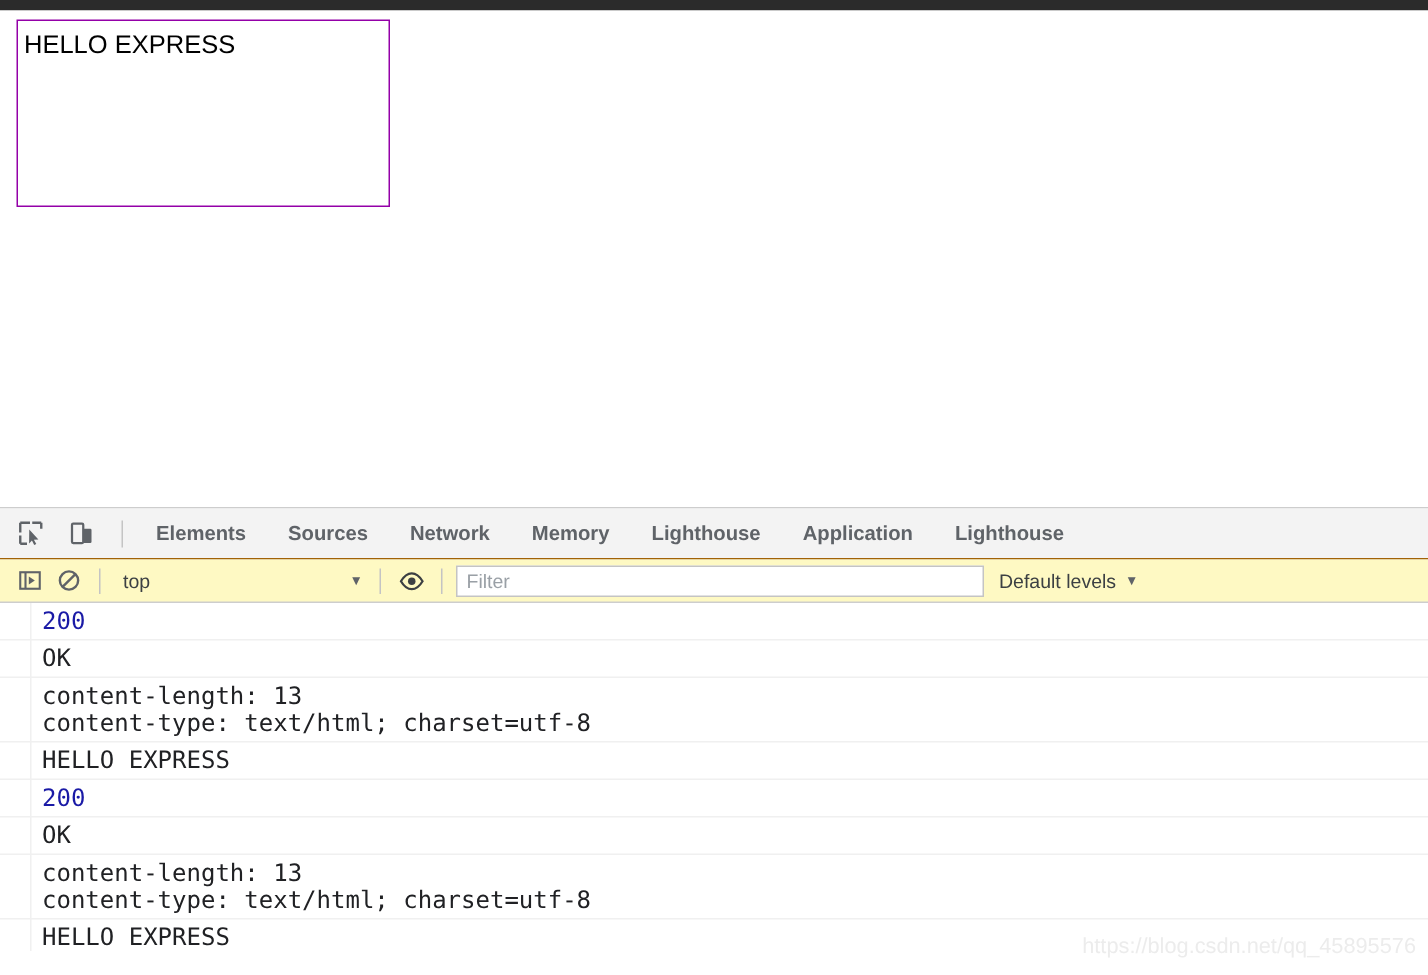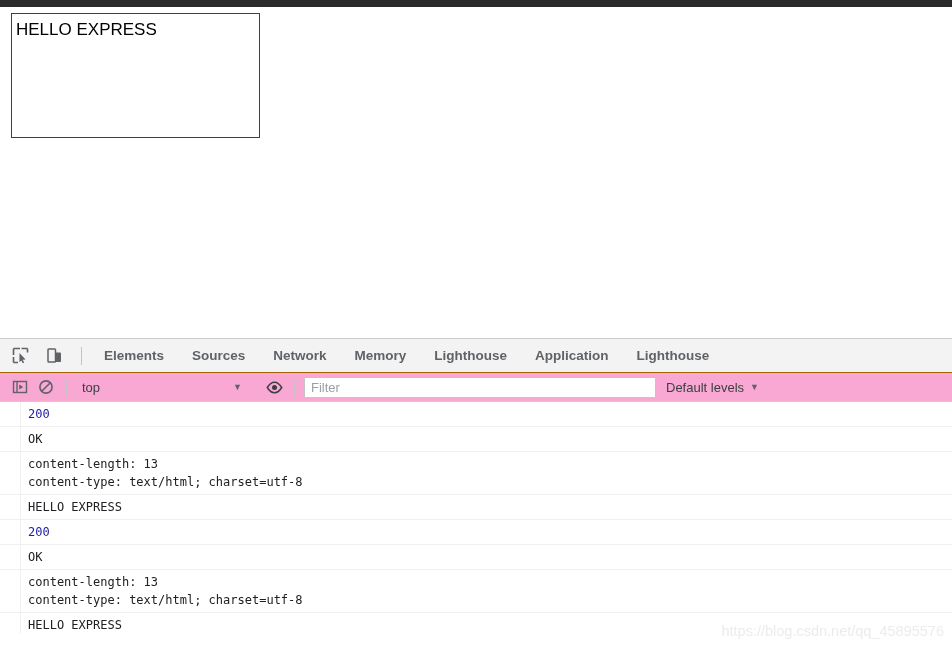--- a/index.html
+++ b/index.html
@@ -118,21 +118,21 @@
     position: absolute;
     left: 0; right: 0; bottom: -1px;
     height: 2px;
     background: #1a73e8;
   }
 
   
   .console-toolbar {
     position: relative;
     height: 29px;
-    background: #f9a8d4;
+    background: #fef9c3;
     border-bottom: 1px solid #cdcdcd;
     display: flex;
     align-items: center;
     padding-left: 7px;
     box-sizing: border-box;
   }
   .ct-icon {
     width: 26px;
     height: 24px;
     display: flex;
@@ -202,21 +202,21 @@
     top: 0;
     bottom: 0;
     width: 1px;
     background: #f0f0f0;
   }
   .msg {
     position: relative;
     border-bottom: 1px solid #f0f0f0;
     padding: 3px 0 3px 28px;
     font-family: "DejaVu Sans Mono", "Liberation Mono", monospace;
-    font-size: 12px;
+    font-size: 16px;
     line-height: 18px;
     color: #202124;
     white-space: pre;
     box-sizing: border-box;
   }
   .msg.num { color: #1a1aa6; }
 
   
   .watermark {
     position: absolute;

